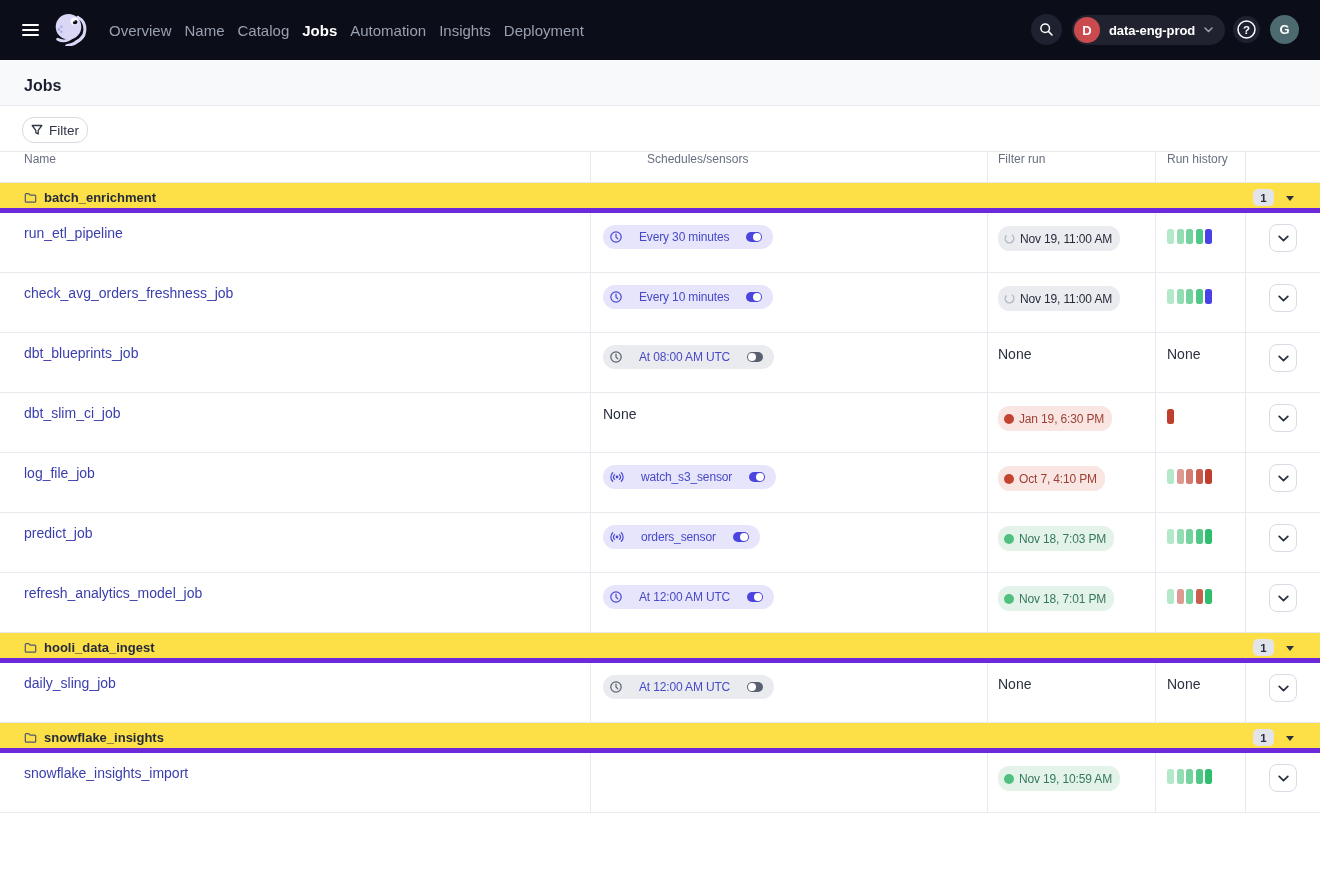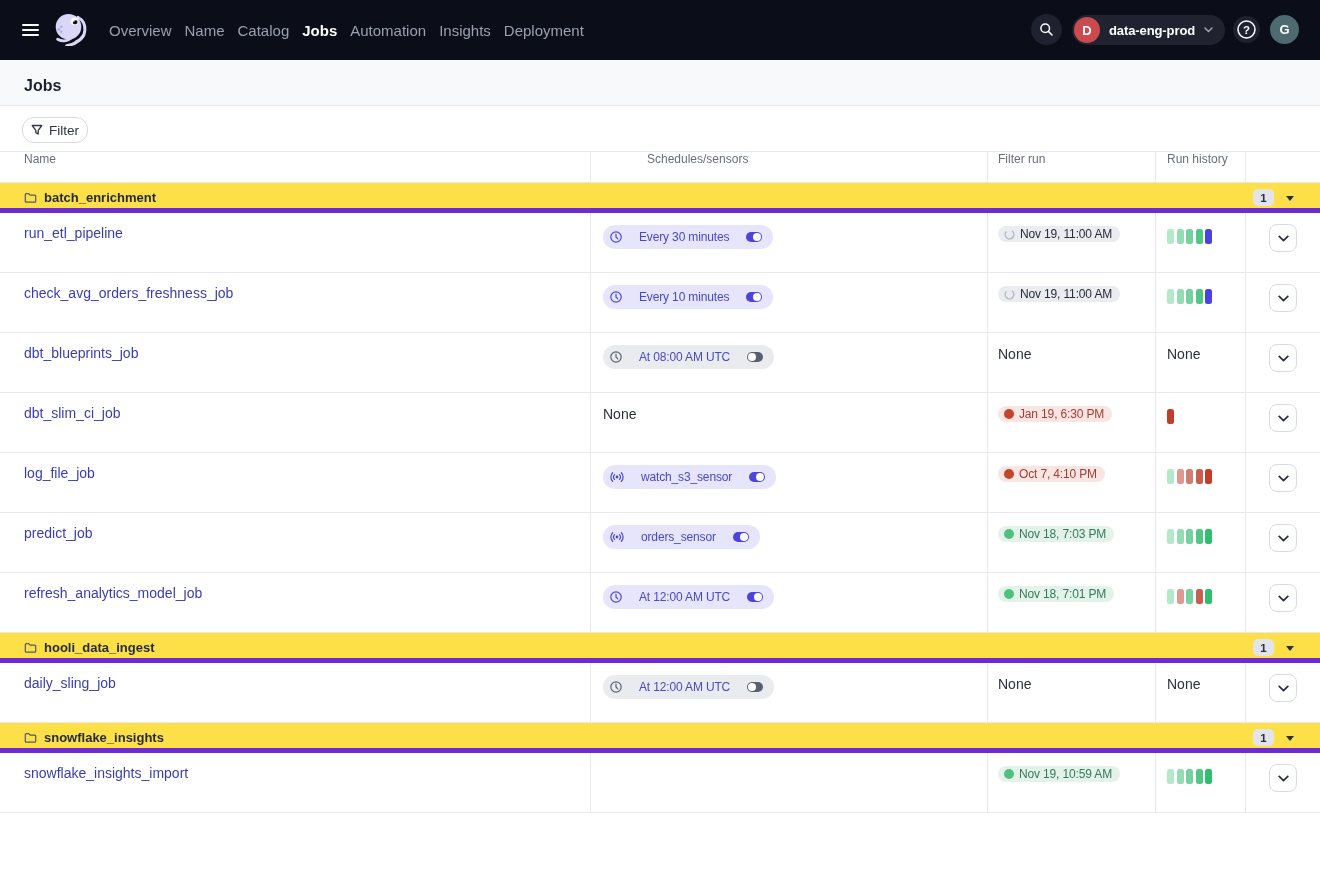--- a/index.html
+++ b/index.html
@@ -30,21 +30,21 @@
 .grow svg.folder{position:absolute;left:24px;top:9px;}
 .badge{position:absolute;left:1253px;top:6px;min-width:21px;height:17px;background:#E3E4EA;border-radius:5px;font-size:11.5px;font-weight:600;color:#2A3040;display:flex;align-items:center;justify-content:center;padding:0 4px;}
 .caret{position:absolute;left:1286px;top:13px;width:0;height:0;border-left:4.5px solid transparent;border-right:4.5px solid transparent;border-top:5.5px solid #2A2F3E;}
 .jrow{position:relative;height:60px;background:#fff;border-bottom:1px solid #E7E9EE;}
 .jrow .vs{position:absolute;top:0;height:59px;width:1px;background:#E7E9EE;}
 .jname{position:absolute;left:24px;top:12px;font-size:14px;font-weight:500;color:#3A3EAC;}
 .none{position:absolute;top:13px;font-size:14px;color:#2B3040;}
 .pill{position:absolute;top:12px;height:24px;border-radius:12px;display:flex;align-items:center;padding:0 11px 0 7px;gap:17px;font-size:12px;letter-spacing:-0.15px;}
 .pill.sched{left:603px;background:#E6E5FB;color:#4849C8;}
 .pill.schedoff{left:603px;background:#EAEBEF;color:#4849C8;}
-.lpill{position:absolute;left:998px;top:13px;height:16px;border-radius:11.5px;display:flex;align-items:center;padding:0 8px 0 6px;gap:5px;font-size:12px;letter-spacing:-0.15px;}
+.lpill{position:absolute;left:998px;top:13px;height:25px;border-radius:11.5px;display:flex;align-items:center;padding:0 8px 0 6px;gap:5px;font-size:12px;letter-spacing:-0.15px;}
 .lpill.gray{background:#EBECF0;color:#272C3A;}
 .lpill.red{background:#F9E5E1;color:#9E3F35;}
 .lpill.green{background:#E4F3EA;color:#35795B;}
 .dot{width:10px;height:10px;border-radius:50%;}
 .hist{position:absolute;left:1167px;top:16px;display:flex;gap:2.5px;}
 .hist i{width:7px;height:14.5px;border-radius:2.5px;display:block;}
 .cbtn{position:absolute;left:1269px;top:11px;width:28px;height:28px;border:1px solid #D8DBE3;border-radius:8px;background:#fff;display:flex;align-items:center;justify-content:center;}
 .tog{position:relative;width:16px;height:10px;border-radius:5px;flex:0 0 auto;}
 .tog.on{background:#4B44DF;}
 .tog.off{background:#596070;}

